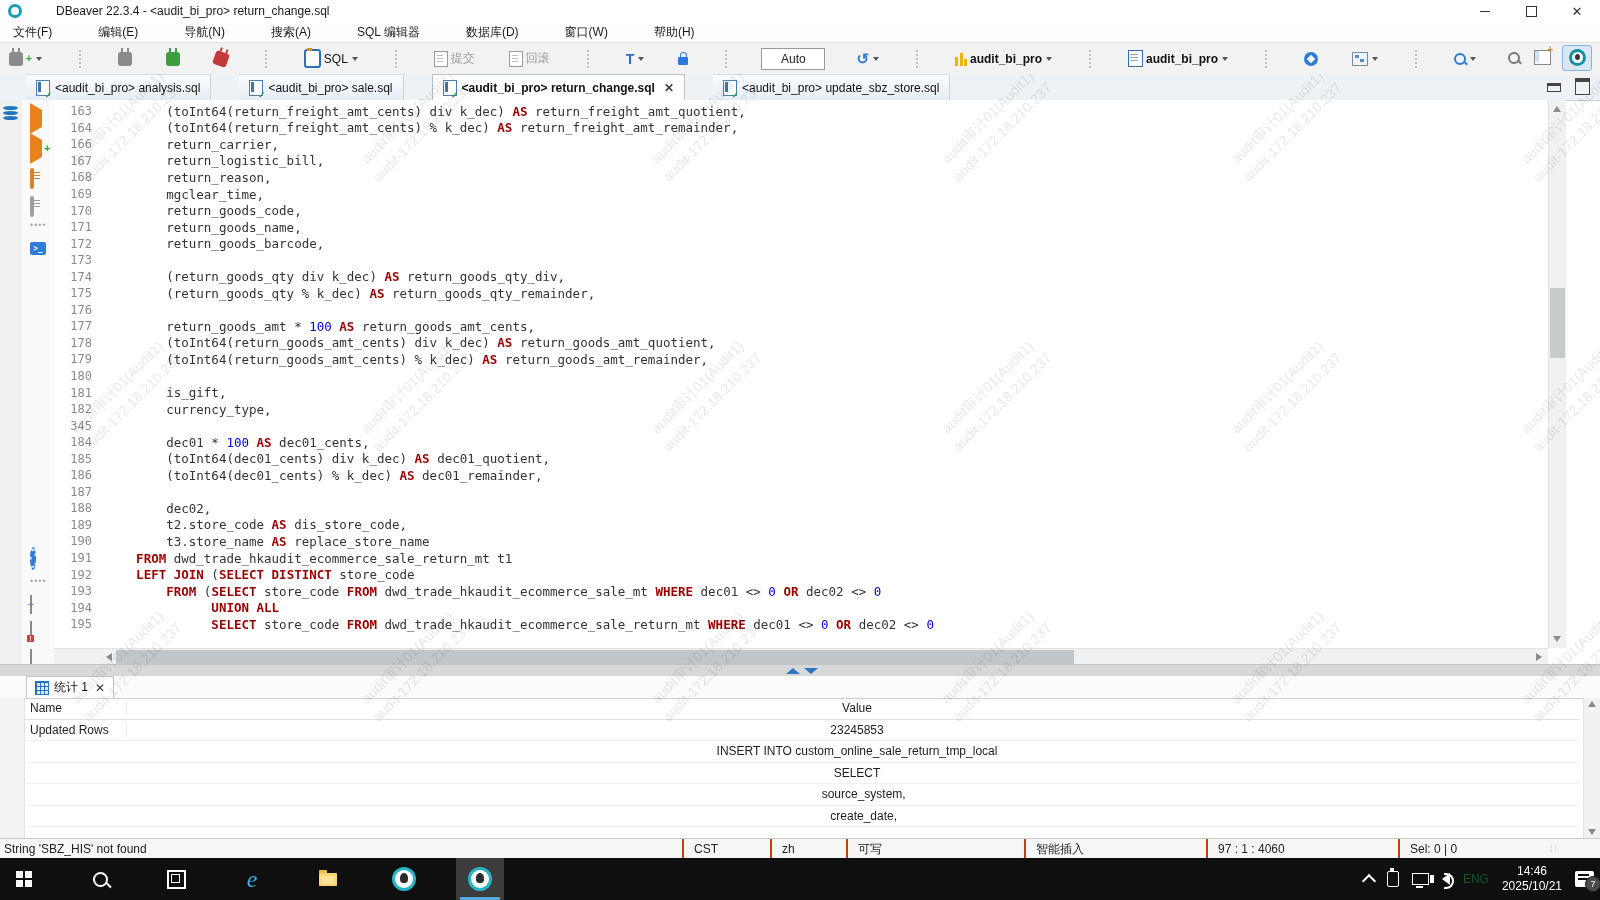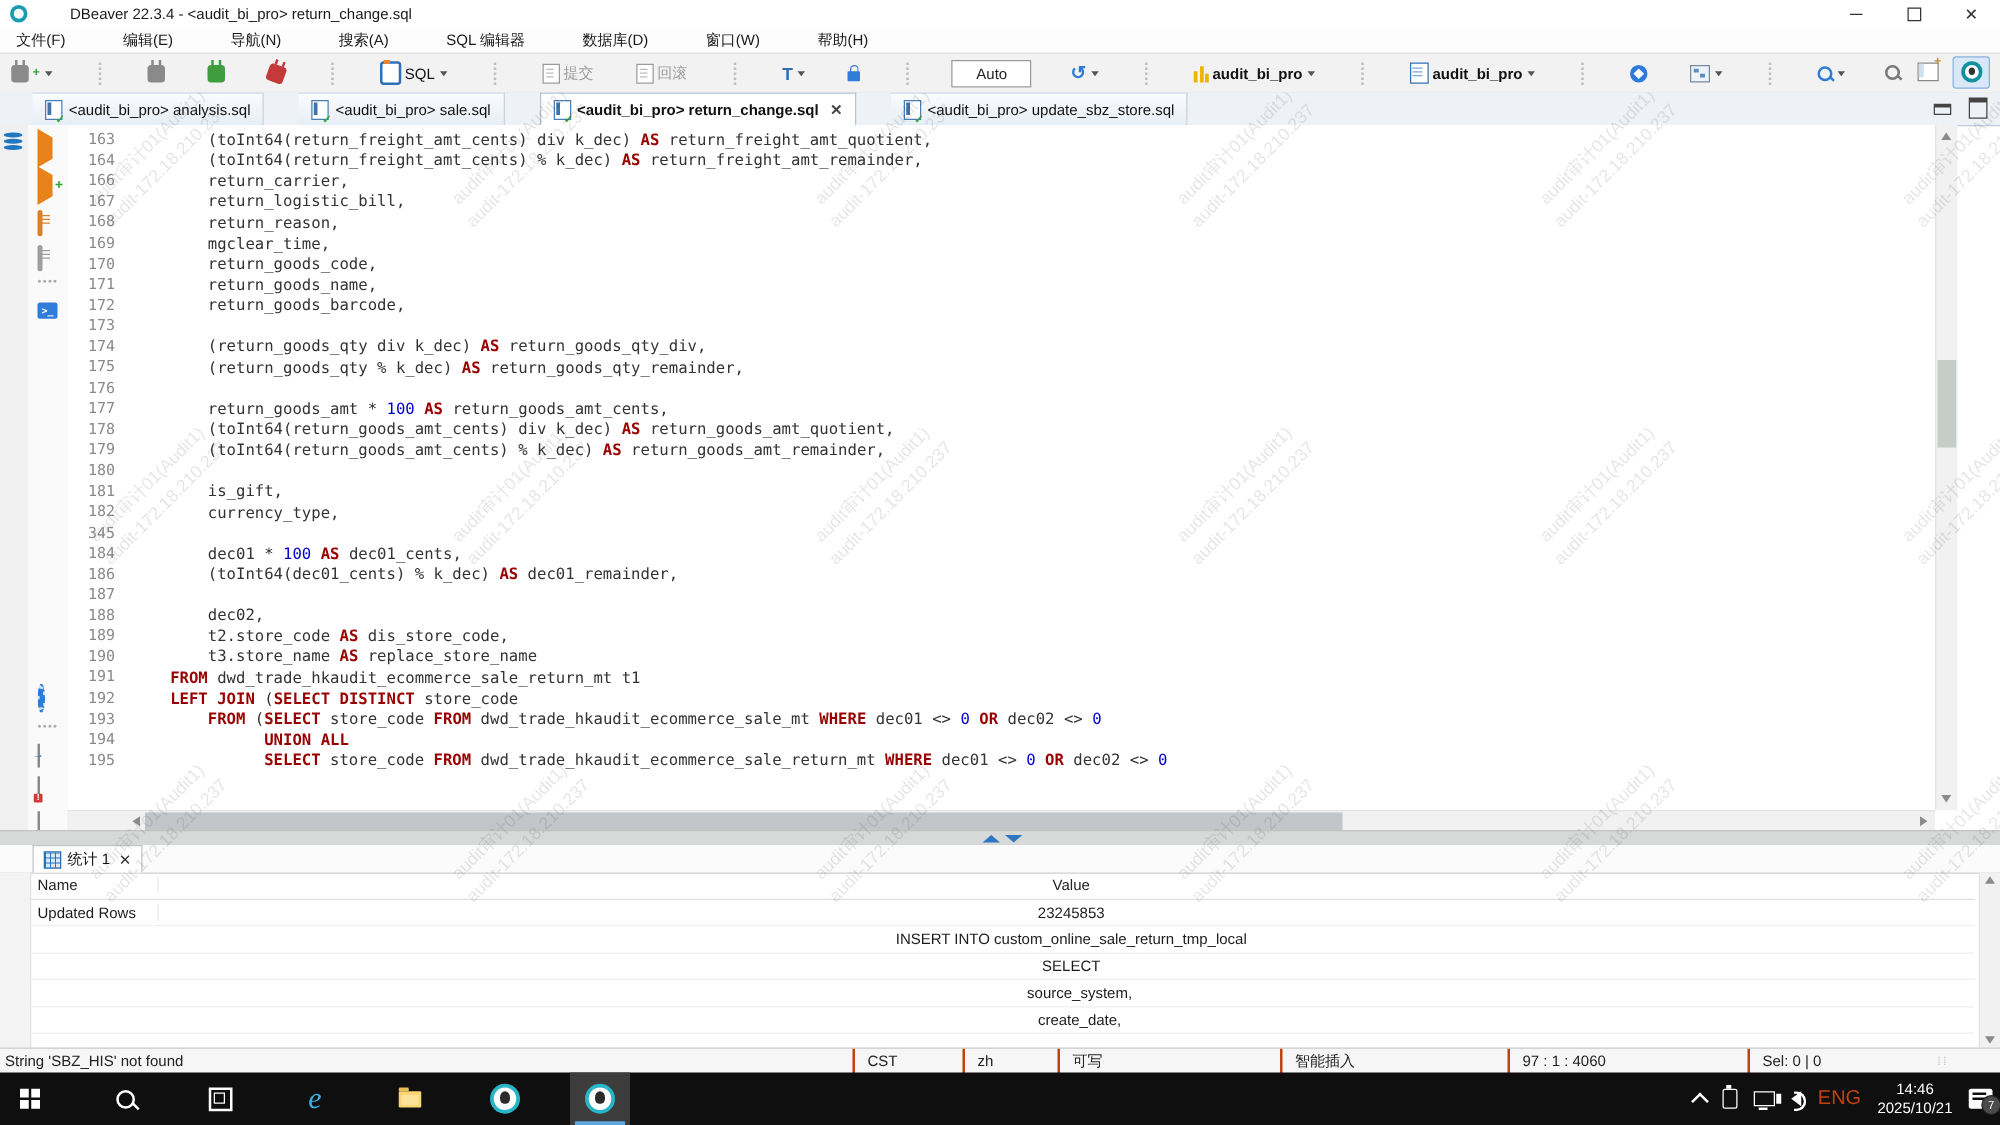--- a/index.html
+++ b/index.html
@@ -179,21 +179,21 @@
   .ic-beaver:after{content:"";position:absolute;left:8px;top:6px;width:8px;height:10px;border-radius:50% 50% 40% 40%;background:#2b2b2b;}
   .tray{position:absolute;right:6px;top:858px;height:42px;display:flex;align-items:center;gap:13px;}
   .ic-chev{width:8px;height:8px;border-top:2px solid #fff;border-right:2px solid #fff;transform:rotate(-45deg);margin-top:4px;}
   .ic-usb{width:10px;height:14px;border:1.5px solid #fff;border-radius:2px;position:relative;}
   .ic-usb:before{content:"";position:absolute;left:2px;top:-4px;width:4px;height:3px;background:#fff;}
   .ic-net{width:15px;height:10px;border:1.5px solid #fff;position:relative;}
   .ic-net:before{content:"";position:absolute;left:3px;bottom:-4px;width:7px;height:2px;background:#fff;}
   .ic-spk{width:0;height:0;border-top:6px solid transparent;border-bottom:6px solid transparent;border-right:8px solid #fff;position:relative;}
   .ic-spk:before{content:"";position:absolute;left:-12px;top:-4px;width:4px;height:8px;background:#fff;}
   .ic-spk:after{content:"";position:absolute;left:2px;top:-6px;width:8px;height:12px;border:2px solid #fff;border-left:none;border-radius:0 10px 10px 0;}
-  .tray-lang{color:#c2410c;font-size:16px;}
+  .tray-lang{color:#14532d;font-size:12px;}
   .tray-time{color:#fff;font-size:12px;text-align:center;line-height:15px;}
   .ic-notif{width:19px;height:16px;background:#fff;border-radius:2px;position:relative;}
   .ic-notif:before{content:"";position:absolute;left:3px;top:3px;width:11px;height:1.5px;background:#0f0f0f;box-shadow:0 4px 0 #0f0f0f;}
   .notif-badge{position:absolute;right:-7px;bottom:-5px;width:14px;height:14px;border-radius:50%;background:#4a4a4a;
     color:#fff;font-size:9px;display:flex;align-items:center;justify-content:center;border:1px solid #222;}
 
   
   .wm-layer{left:0;top:74px;width:1600px;height:764px;pointer-events:none;overflow:hidden;z-index:6;}
   .wm{position:absolute;width:210px;transform:rotate(-45deg);color:rgba(50,50,50,0.12);
     font-size:14px;line-height:21px;text-align:center;white-space:nowrap;}
@@ -444,20 +444,24 @@
         <span class="ln">182</span>
         <span class="code"><span class="tok-p">        currency_type,</span></span>
       </div>
       <div class="code-line">
         <span class="ln">345</span>
         <span class="code"></span>
       </div>
       <div class="code-line">
         <span class="ln">184</span>
         <span class="code"><span class="tok-p">        dec01 * </span><span class="tok-n">100</span><span class="tok-p"> </span><span class="tok-k">AS</span><span class="tok-p"> dec01_cents,</span></span>
+      </div>
+      <div class="code-line">
+        <span class="ln">185</span>
+        <span class="code"><span class="tok-p">        (toInt64(dec01_cents) div k_dec) </span><span class="tok-k">AS</span><span class="tok-p"> dec01_quotient,</span></span>
       </div>
       <div class="code-line">
         <span class="ln">186</span>
         <span class="code"><span class="tok-p">        (toInt64(dec01_cents) % k_dec) </span><span class="tok-k">AS</span><span class="tok-p"> dec01_remainder,</span></span>
       </div>
       <div class="code-line">
         <span class="ln">187</span>
         <span class="code"></span>
       </div>
       <div class="code-line">

